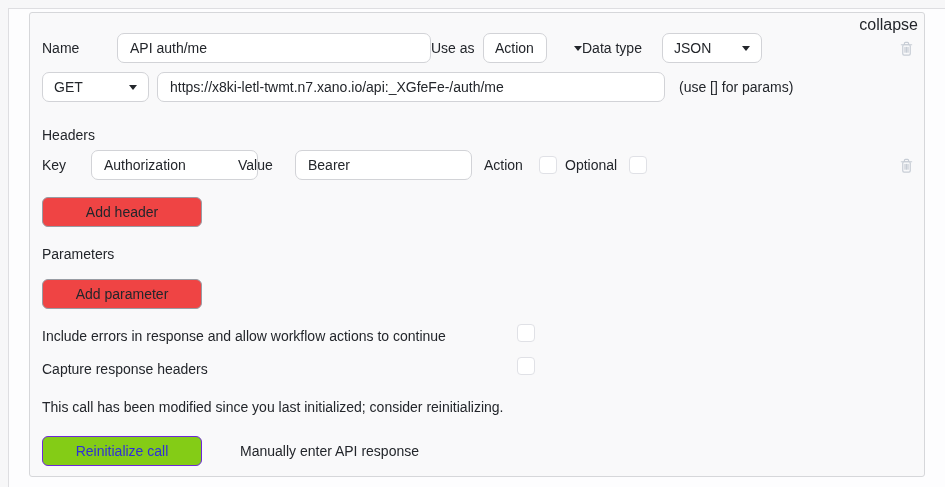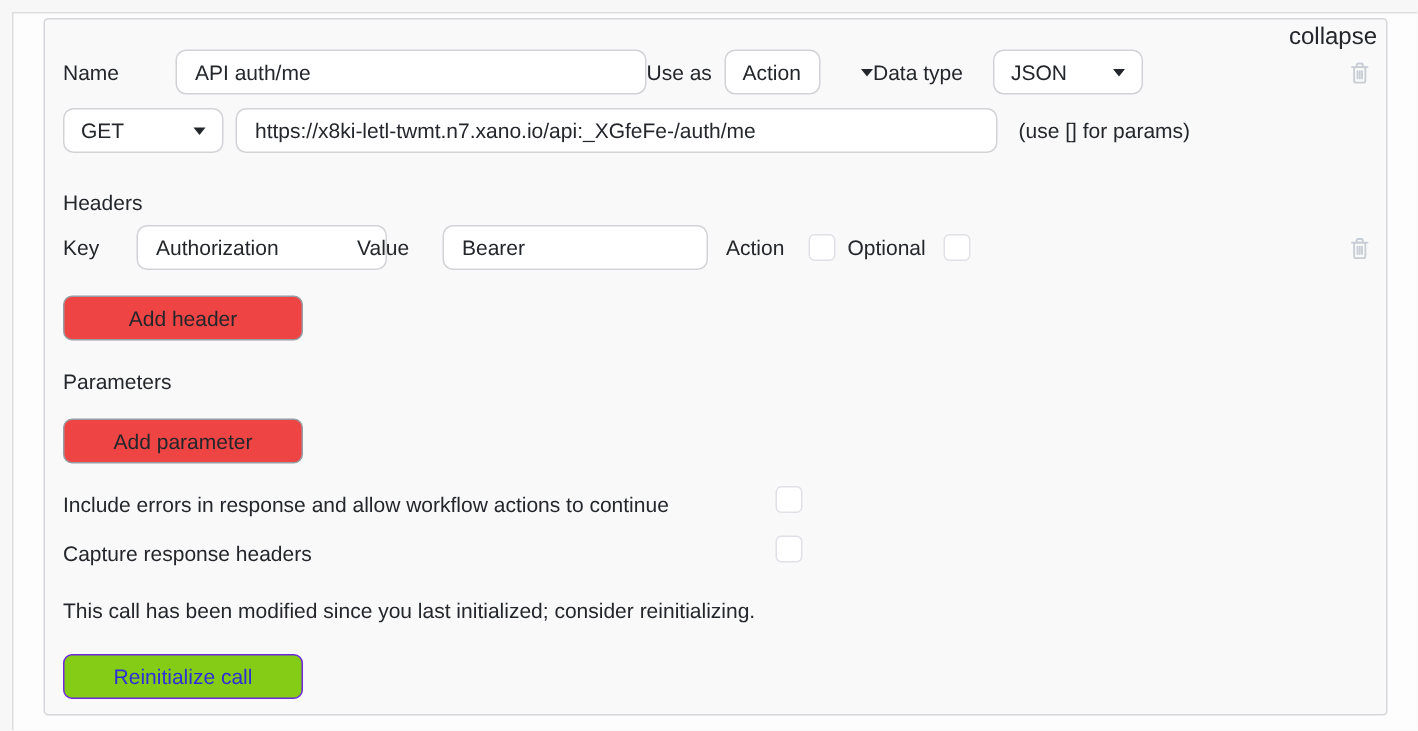--- a/index.html
+++ b/index.html
@@ -179,15 +179,16 @@
     <span class="abs" style="left:12px; top:315px;">Include errors in response and allow workflow actions to continue</span>
     <div class="abs checkbox" style="left:487px; top:311px;"></div>
 
     <span class="abs" style="left:12px; top:348px;">Capture response headers</span>
     <div class="abs checkbox" style="left:487px; top:344px;"></div>
 
     <span class="abs" style="left:12px; top:386px;">This call has been modified since you last initialized; consider reinitializing.</span>
 
     <button class="abs btn btn-blue" style="left:12px; top:423px; width:160px;">Reinitialize call</button>
 
+    <span class="abs link-plain" style="left:210px; top:423px;">Manually enter API response</span>
 
   </div>
 </div>
 
 </body></html>

